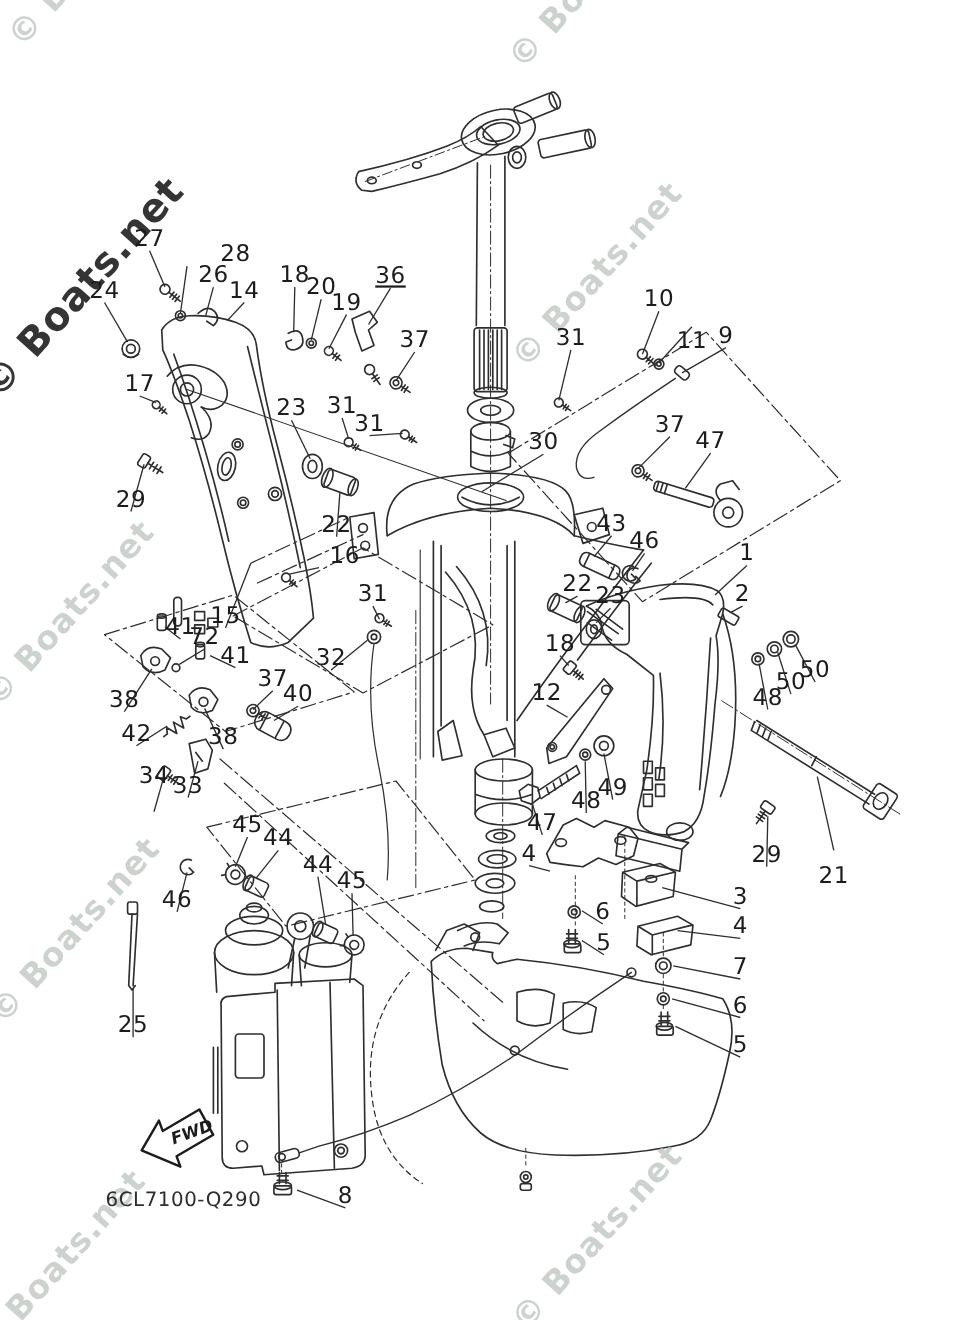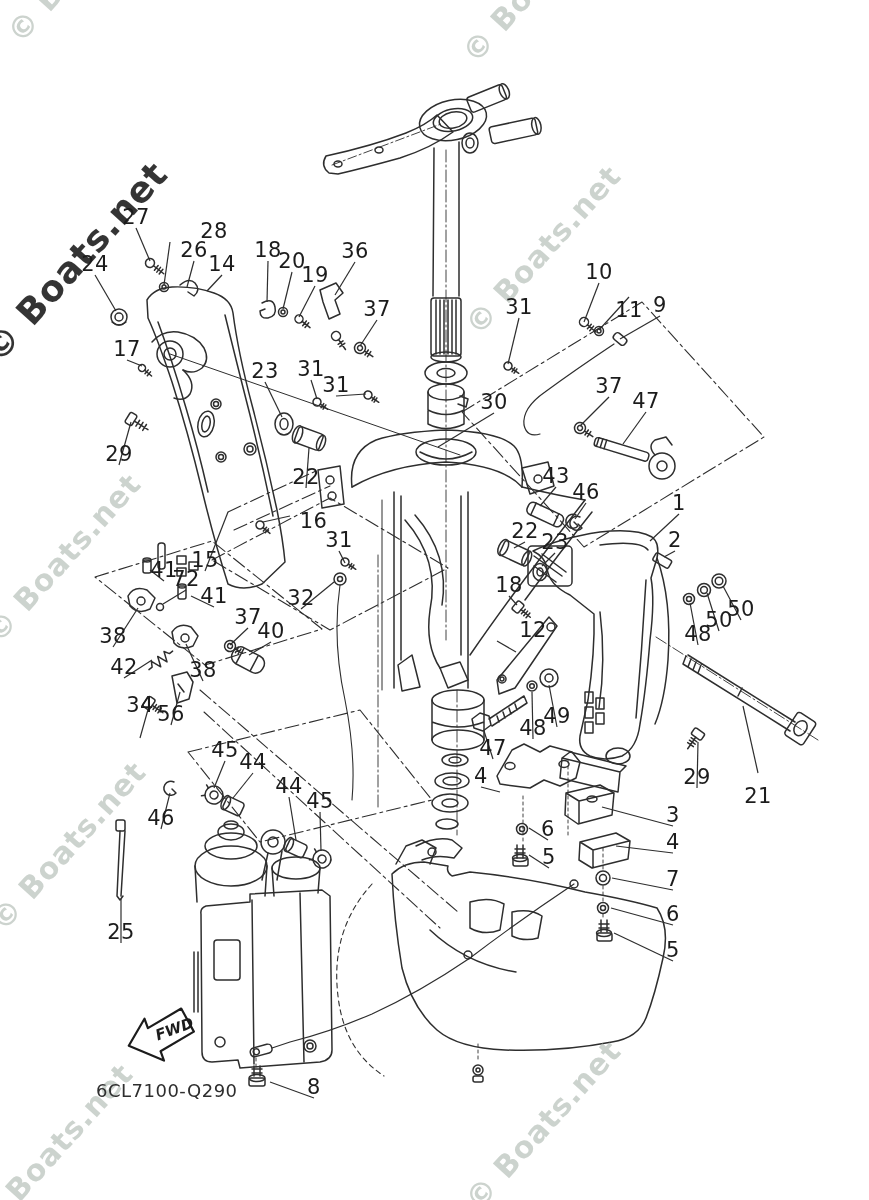--- a/index.html
+++ b/index.html
@@ -520,55 +520,55 @@
     </div>
 <div id="callouts">
       <div class="callout" style="left: 136px; top: 217px;">27</div>
       <div class="callout" style="left: 170px; top: 231px; margin-left: 44px;">28</div>
       <div class="callout" style="left: 194px; top: 250px;">26</div>
       <div class="callout" style="left: 95px; top: 264px;">24</div>
       <div class="callout" style="left: 222px; top: 264px;">14</div>
       <div class="callout" style="left: 268px; top: 250px;">18</div>
       <div class="callout" style="left: 292px; top: 261px;">20</div>
       <div class="callout" style="left: 315px; top: 275px;">19</div>
-      <div class="callout" style="left: 355px; top: 251px;">36</div>
+      <div class="callout" style="left: 355px; top: 251px; text-decoration: underline;">36</div>
       <div class="callout" style="left: 377px; top: 309px;">37</div>
       <div class="callout" style="left: 127px; top: 349px;">17</div>
       <div class="callout" style="left: 119px; top: 454px;">29</div>
       <div class="callout" style="left: 265px; top: 371px;">23</div>
       <div class="callout" style="left: 311px; top: 369px;">31</div>
       <div class="callout" style="left: 336px; top: 385px;">31</div>
       <div class="callout" style="left: 306px; top: 477px;">22</div>
-      <div class="callout" style="left: 290px; top: 521px; padding-left: 47px;">16</div>
+      <div class="callout" style="left: 290px; top: 505px; padding-left: 47px;">16</div>
       <div class="callout" style="left: 205px; top: 560px;">15</div>
       <div class="callout" style="left: 164px; top: 570px;">41</div>
       <div class="callout" style="left: 186px; top: 579px;">72</div>
       <div class="callout" style="left: 214px; top: 596px;">41</div>
       <div class="callout" style="left: 113px; top: 636px;">38</div>
       <div class="callout" style="left: 248px; top: 617px;">37</div>
       <div class="callout" style="left: 271px; top: 631px;">40</div>
       <div class="callout" style="left: 203px; top: 670px;">38</div>
       <div class="callout" style="left: 124px; top: 667px;">42</div>
-      <div class="callout" style="left: 171px; top: 714px;">56</div>
+      <div class="callout" style="left: 171px; top: 714px;">33</div>
       <div class="callout" style="left: 140px; top: 705px;">34</div>
       <div class="callout" style="left: 339px; top: 540px;">31</div>
       <div class="callout" style="left: 301px; top: 598px;">32</div>
       <div class="callout" style="left: 494px; top: 402px;">30</div>
       <div class="callout" style="left: 609px; top: 386px;">37</div>
       <div class="callout" style="left: 646px; top: 401px;">47</div>
       <div class="callout" style="left: 599px; top: 272px;">10</div>
       <div class="callout" style="left: 629px; top: 286px; margin-top: 24px;">11</div>
       <div class="callout" style="left: 660px; top: 305px;">9</div>
       <div class="callout" style="left: 519px; top: 307px;">31</div>
       <div class="callout" style="left: 556px; top: 476px;">43</div>
       <div class="callout" style="left: 586px; top: 492px;">46</div>
       <div class="callout" style="left: 525px; top: 531px;">22</div>
       <div class="callout" style="left: 555px; top: 542px;">23</div>
       <div class="callout" style="left: 509px; top: 585px;">18</div>
-      <div class="callout" style="left: 497px; top: 630px; margin-left: 36px;">12</div>
+      <div class="callout" style="left: 497px; top: 630px;">12</div>
       <div class="callout" style="left: 679px; top: 503px;">1</div>
       <div class="callout" style="left: 675px; top: 540px;">2</div>
       <div class="callout" style="left: 741px; top: 609px;">50</div>
       <div class="callout" style="left: 719px; top: 620px;">50</div>
       <div class="callout" style="left: 698px; top: 634px;">48</div>
       <div class="callout" style="left: 533px; top: 728px;">48</div>
       <div class="callout" style="left: 557px; top: 716px;">49</div>
       <div class="callout" style="left: 493px; top: 748px;">47</div>
       <div class="callout" style="left: 758px; top: 796px;">21</div>
       <div class="callout" style="left: 697px; top: 777px;">29</div>

